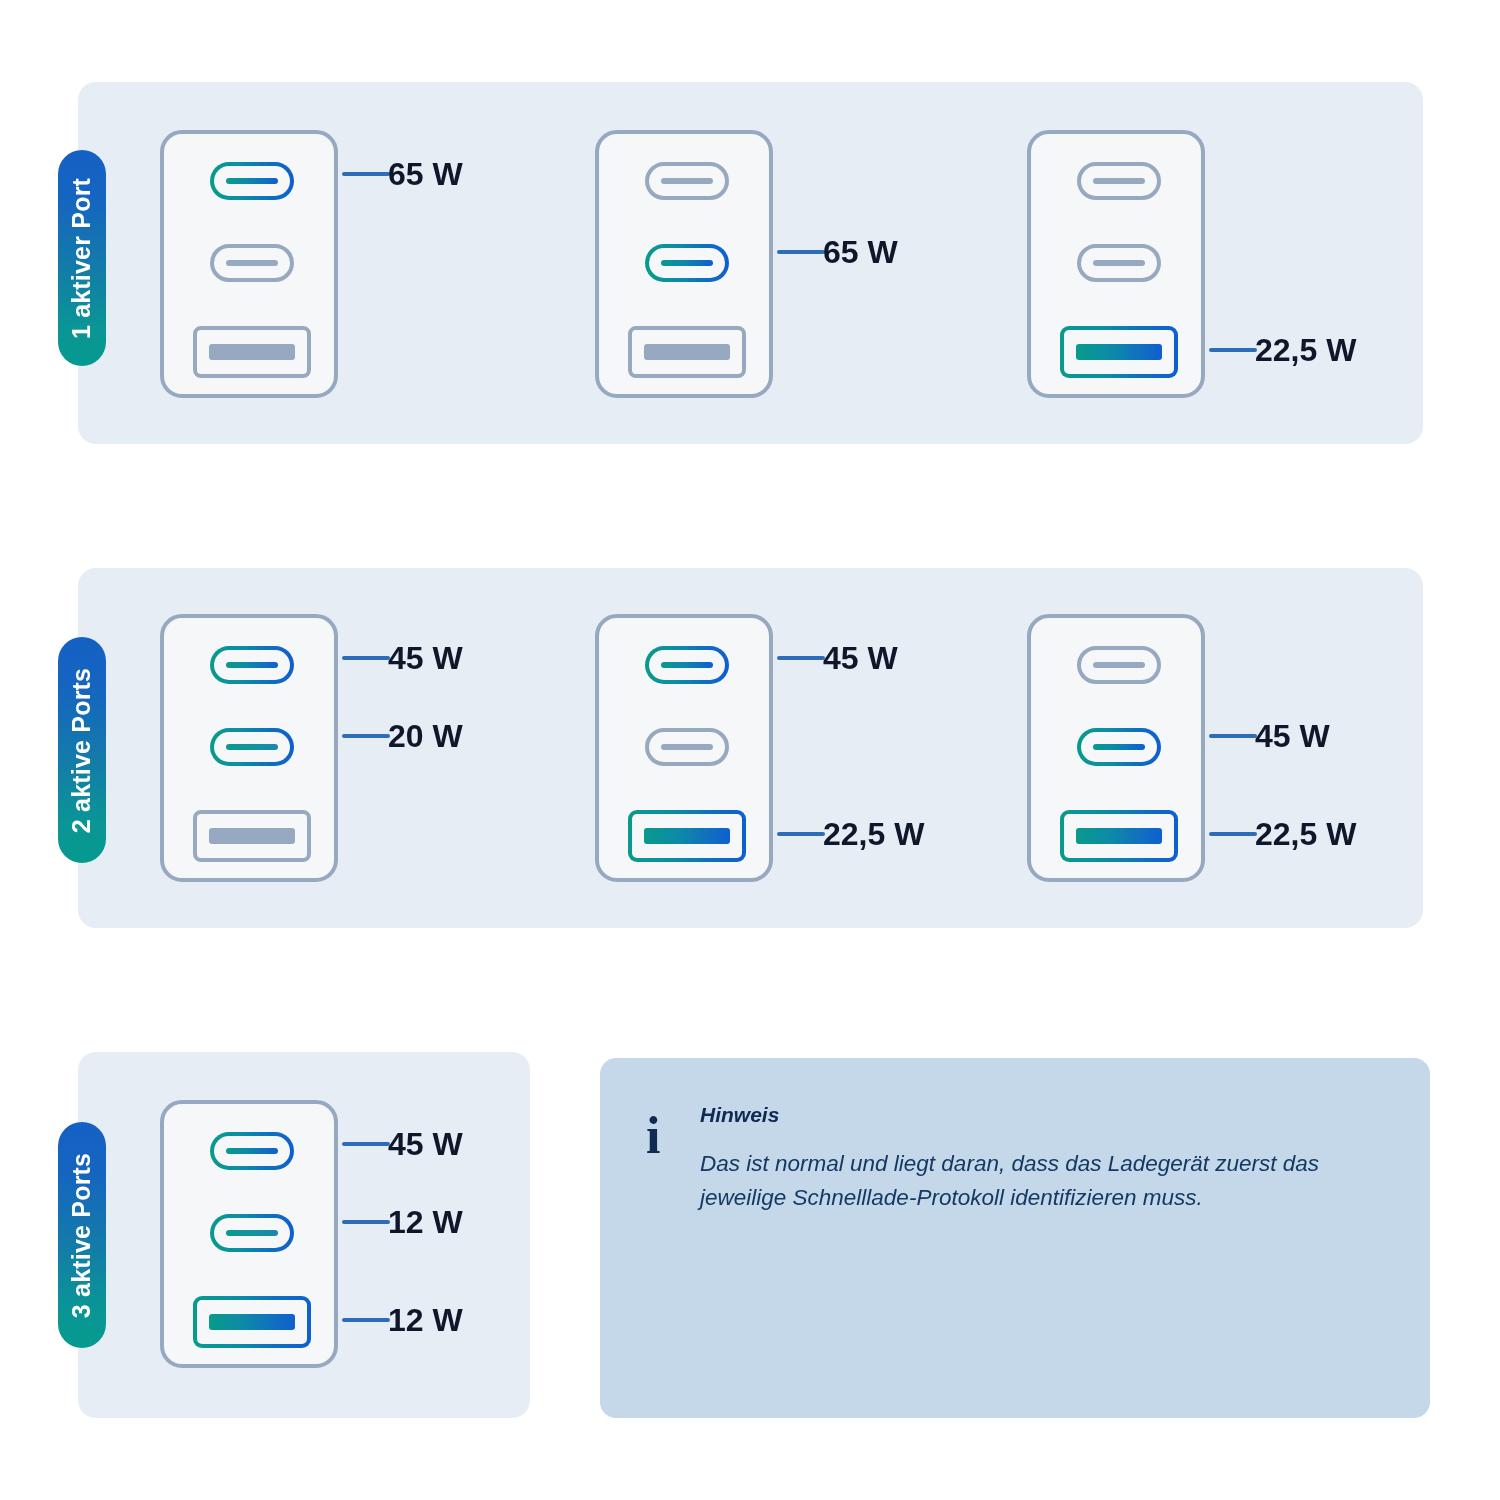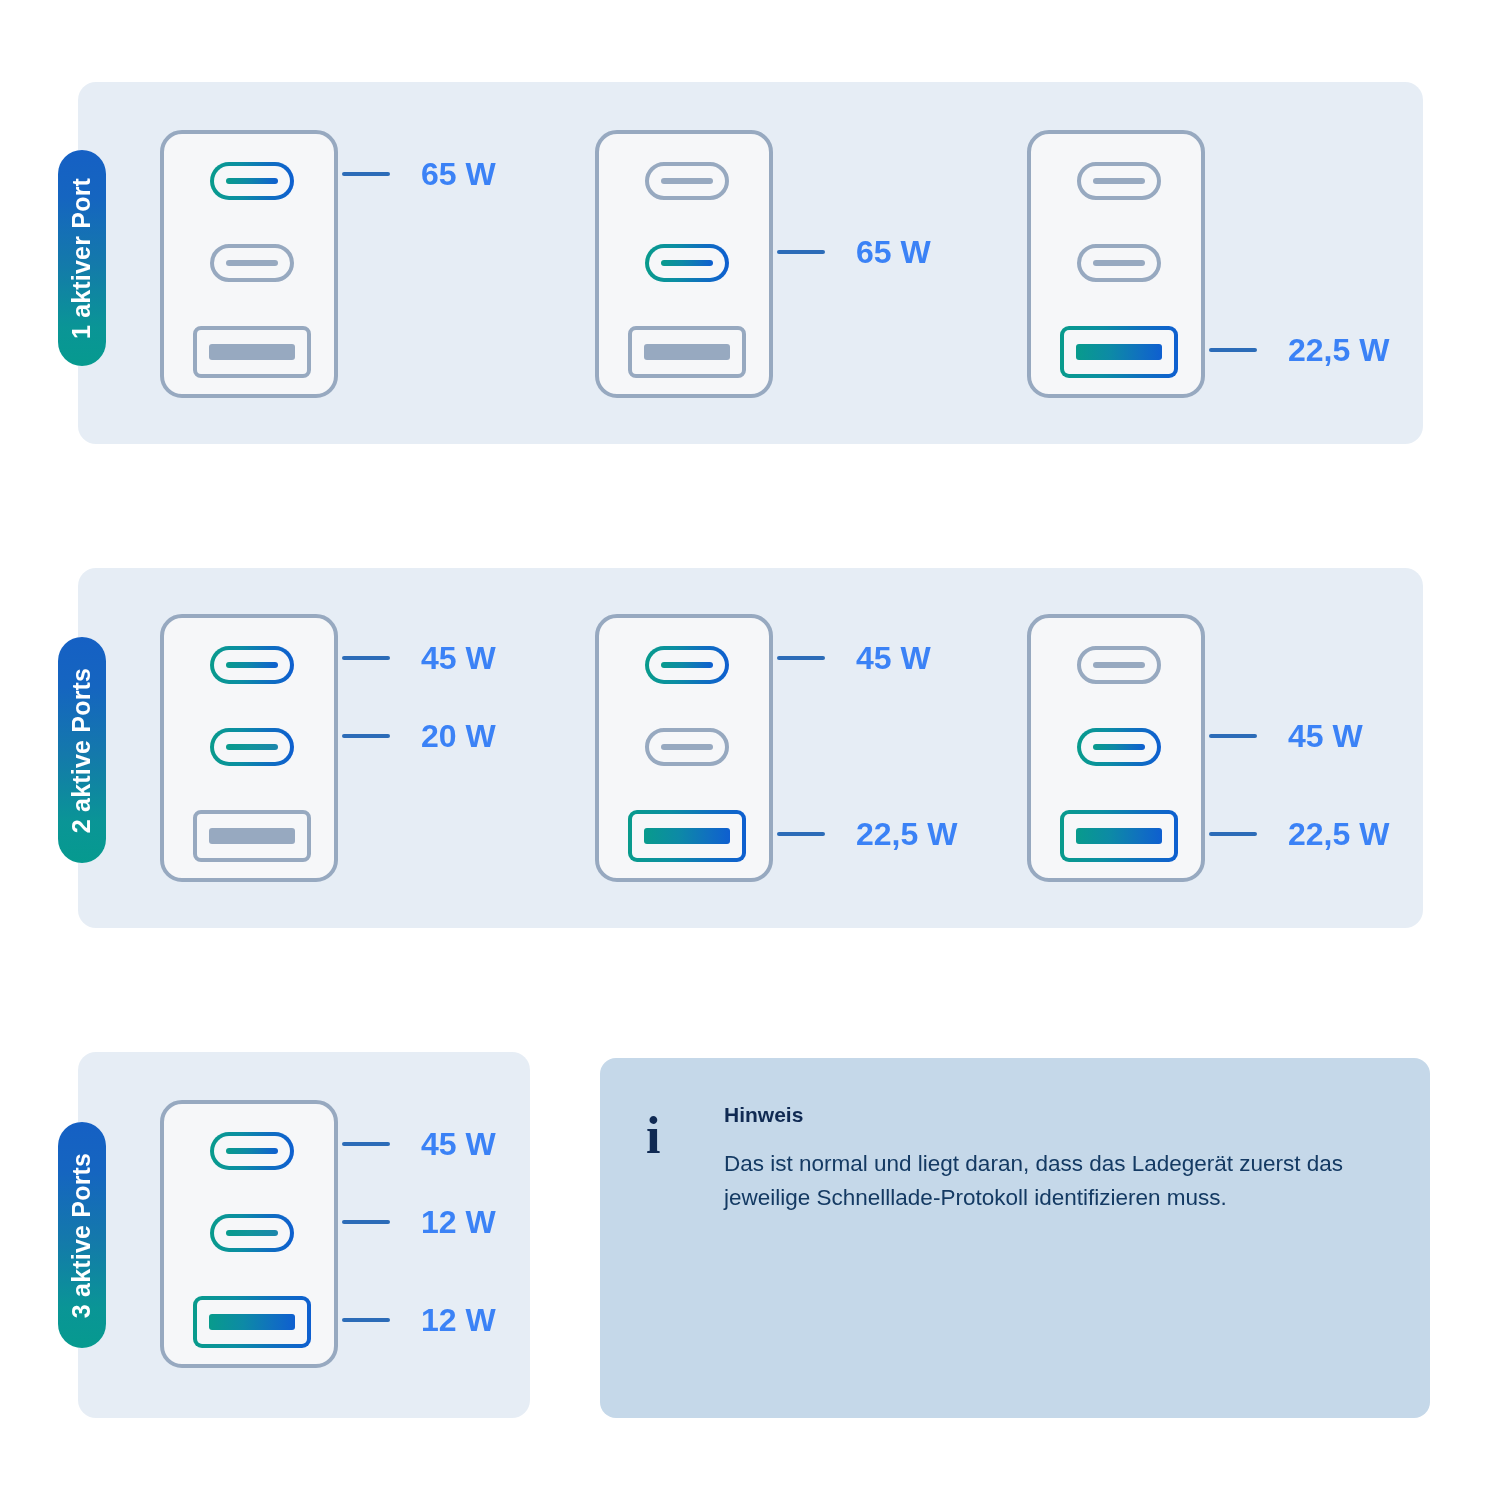--- a/index.html
+++ b/index.html
@@ -118,39 +118,38 @@
   .usba.active .bar{
     background:linear-gradient(to right,#089b8c 0%,#0d8aa6 40%,#1070c0 75%,#0e5fd0 100%);
   }
 
   
   .leader{
     position:absolute;height:4px;background:#2c6cb8;border-radius:2px;
   }
   .watt{
     position:absolute;
-    color:#3b82f6;
+    color:#0f172a;
     font-size:32px;
     font-weight:bold;
     white-space:nowrap;
     line-height:1;
-    margin-left:33px;
   }
 
   
   #info-box{
     position:absolute;left:600px;top:1058px;width:830px;height:360px;
     background:#c5d8e9;border-radius:16px;box-sizing:border-box;
   }
   #info-icon{
     position:absolute;left:46px;top:52px;
     color:#102a53;font-size:52px;font-weight:bold;line-height:1;
     font-family:"Liberation Serif", serif;
   }
-  #info-body{position:absolute;left:124px;top:46px;right:40px;}
+  #info-body{position:absolute;left:100px;top:46px;right:40px;font-style:italic;}
   #info-title{
     color:#102a53;font-size:21px;font-weight:bold;margin:0 0 22px 0;line-height:1;
   }
   .info-para{
     color:#143a63;font-size:22.5px;line-height:1.52;margin:0 0 20px 0;
     max-width:660px;
   }
   .info-para:last-child{margin-bottom:0;}
 </style>
 </head>

